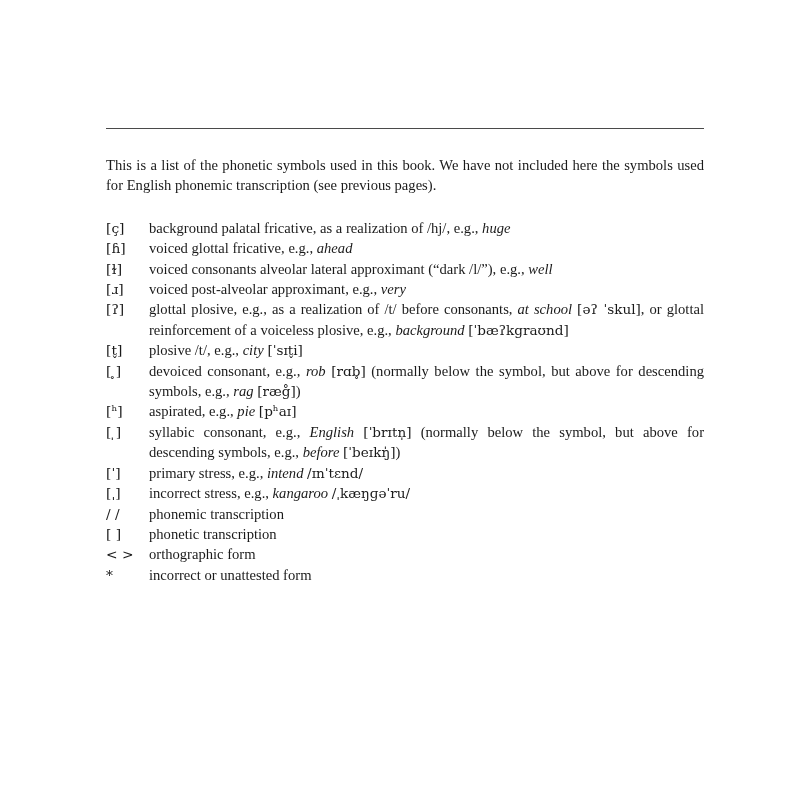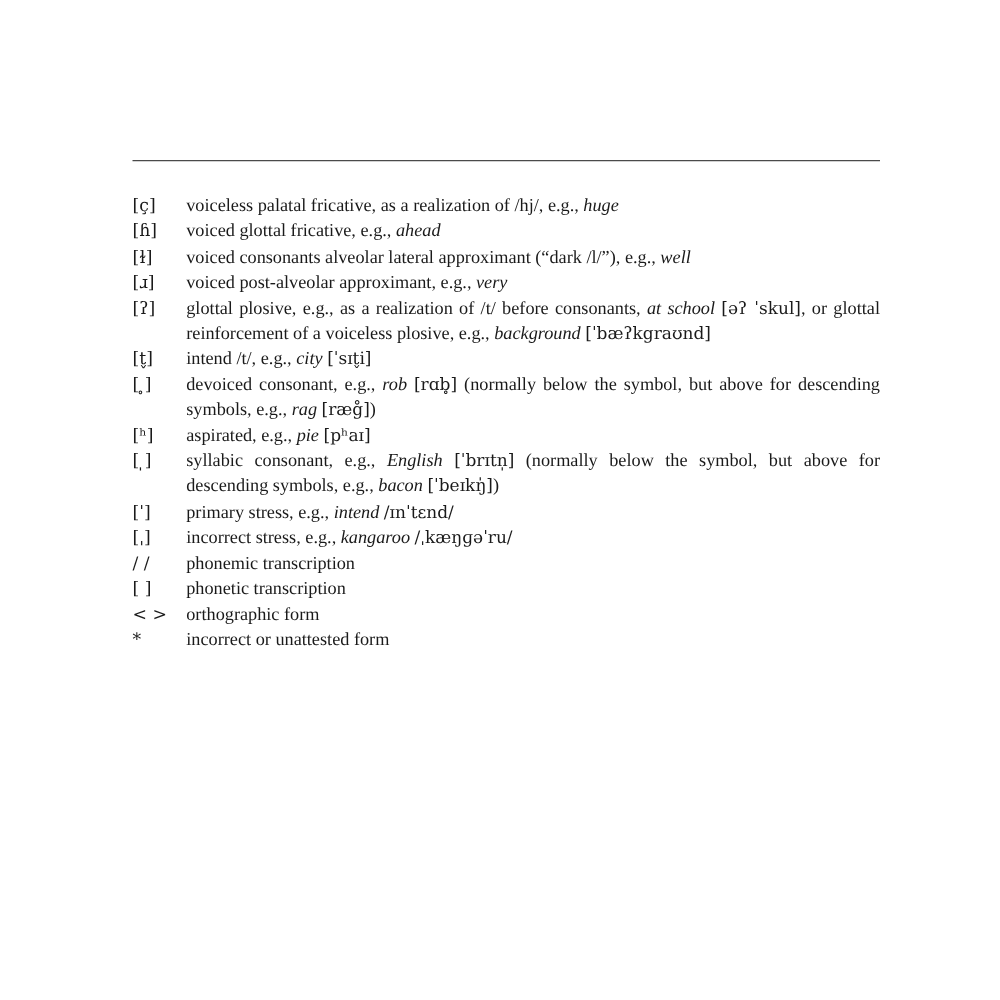--- a/index.html
+++ b/index.html
@@ -90,26 +90,27 @@
   }
 </style>
 </head>
 <body>
 
 <div class="page">
   <div class="content">
 
     <hr class="rule">
 
+    <p class="intro">This is a list of the phonetic symbols used in this book. We have not included here the symbols used for English phonemic transcription (see previous pages).</p>
 
     <div class="entries">
 
       <div class="entry">
         <div class="entry-symbol sym">[ç]</div>
-        <div class="entry-desc nojust"><span>voiceless palatal fricative, as a realization of /hj/, e.g., </span><i>huge</i></div>
+        <div class="entry-desc nojust"><span>background palatal fricative, as a realization of /hj/, e.g., </span><i>huge</i></div>
       </div>
 
       <div class="entry">
         <div class="entry-symbol sym">[ɦ]</div>
         <div class="entry-desc nojust"><span>voiced glottal fricative, e.g., </span><i>ahead</i></div>
       </div>
 
       <div class="entry">
         <div class="entry-symbol sym">[ɫ]</div>
         <div class="entry-desc nojust"><span>voiced consonants alveolar lateral approximant (“dark /l/”), e.g., </span><i>well</i></div>
@@ -120,36 +121,36 @@
         <div class="entry-desc nojust"><span>voiced post-alveolar approximant, e.g., </span><i>very</i></div>
       </div>
 
       <div class="entry">
         <div class="entry-symbol sym">[ʔ]</div>
         <div class="entry-desc"><span>glottal plosive, e.g., as a realization of /t/ before consonants, </span><i>at school</i><span>&nbsp;</span><span class="ipa">[əʔ ˈskul]</span><span>, or glottal reinforcement of a voiceless plosive, e.g., </span><i>background</i><span>&nbsp;</span><span class="ipa">[ˈbæʔkgraʊnd]</span></div>
       </div>
 
       <div class="entry">
         <div class="entry-symbol sym">[t̬]</div>
-        <div class="entry-desc nojust"><span>intend /t/, e.g., </span><i>city</i><span>&nbsp;</span><span class="ipa">[ˈsɪt̬i]</span></div>
+        <div class="entry-desc nojust"><span>plosive /t/, e.g., </span><i>city</i><span>&nbsp;</span><span class="ipa">[ˈsɪt̬i]</span></div>
       </div>
 
       <div class="entry">
         <div class="entry-symbol sym">[ ̥]</div>
         <div class="entry-desc"><span>devoiced consonant, e.g., </span><i>rob</i><span>&nbsp;</span><span class="ipa">[rɑb̥]</span><span> (normally below the symbol, but above for descending symbols, e.g., </span><i>rag</i><span>&nbsp;</span><span class="ipa">[ræg̊]</span><span>)</span></div>
       </div>
 
       <div class="entry">
         <div class="entry-symbol sym">[ʰ]</div>
         <div class="entry-desc nojust"><span>aspirated, e.g., </span><i>pie</i><span>&nbsp;</span><span class="ipa">[pʰaɪ]</span></div>
       </div>
 
       <div class="entry">
         <div class="entry-symbol sym">[ ̩]</div>
-        <div class="entry-desc"><span>syllabic consonant, e.g., </span><i>English</i><span>&nbsp;</span><span class="ipa">[ˈbrɪtn̩]</span><span> (normally below the symbol, but above for descending symbols, e.g., </span><i>bacon</i><span>&nbsp;</span><span class="ipa">[ˈbeɪkŋ̍]</span><span>)</span></div>
+        <div class="entry-desc"><span>syllabic consonant, e.g., </span><i>English</i><span>&nbsp;</span><span class="ipa">[ˈbrɪtn̩]</span><span> (normally below the symbol, but above for descending symbols, e.g., </span><i>before</i><span>&nbsp;</span><span class="ipa">[ˈbeɪkŋ̍]</span><span>)</span></div>
       </div>
 
       <div class="entry">
         <div class="entry-symbol sym">[ˈ]</div>
         <div class="entry-desc nojust"><span>primary stress, e.g., </span><i>intend</i><span>&nbsp;</span><span class="ipa">/ɪnˈtɛnd/</span></div>
       </div>
 
       <div class="entry">
         <div class="entry-symbol sym">[ˌ]</div>
         <div class="entry-desc nojust"><span>incorrect stress, e.g., </span><i>kangaroo</i><span>&nbsp;</span><span class="ipa">/ˌkæŋɡəˈru/</span></div>

